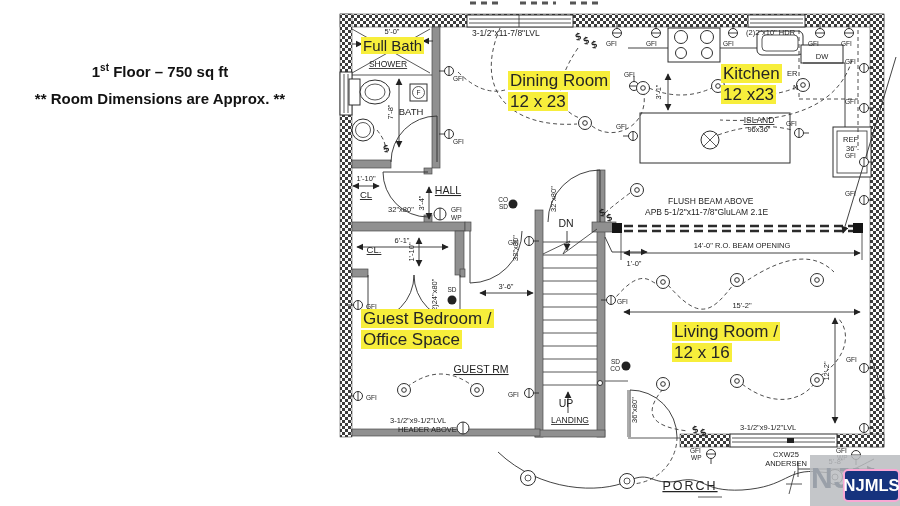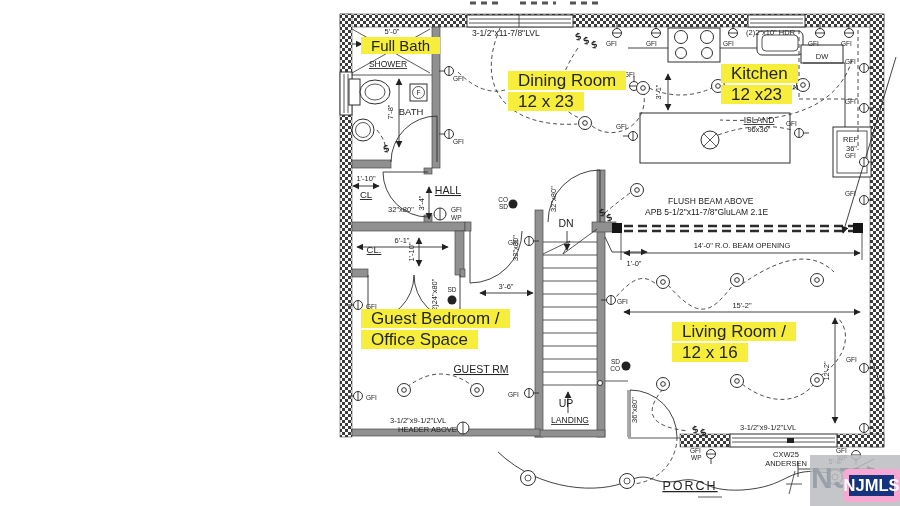--- a/index.html
+++ b/index.html
@@ -14,30 +14,30 @@
   .dash{stroke:#3a3a3a;stroke-width:.9;fill:none;stroke-dasharray:4 3}
   .fix{stroke:#2e2e2e;stroke-width:1;fill:#fff}
   .iw{fill:#909090;stroke:#4a4a4a;stroke-width:.7}
   .sw{font-size:10px;font-style:italic;font-weight:bold}
   .note{position:absolute;left:28px;top:62px;width:264px;text-align:center;
         color:#121212;font-size:15px;font-weight:600;}
   .note .l1{margin-bottom:10px;}
   .note sup{font-size:10px;}
   .ylabel{position:absolute;font-size:17px;color:#252525;line-height:1.22;}
   .ylabel div{line-height:1.0;margin-bottom:2px;}
-  .ylabel span{background:var(--hl,#f7ee3b);padding:1px 10px;display:inline-block;}
+  .ylabel span{background:var(--hl,#f7ee3b);padding:1px 2px;display:inline-block;}
   .fb{font-size:15px;}
   .wm-ghost{position:absolute;left:810px;top:455px;width:90px;height:51px;
             background:rgba(186,188,192,.85);overflow:hidden;}
   .wm-ghost-text{position:absolute;left:1px;top:6px;font-weight:bold;font-size:30px;
                  color:#9aa0a9;letter-spacing:1px;}
   .wm-badge{position:absolute;left:843px;top:469px;width:57px;height:33px;
             background:var(--logo,#16337e);color:#fff;font-weight:bold;font-size:16.5px;
             display:flex;align-items:center;justify-content:center;border-radius:5px;
-            border:6px solid #f9a8d4;box-sizing:border-box;}
+            border:2px solid #f9a8d4;box-sizing:border-box;}
 </style>
 </head>
 <body>
 
 <div id="stage">
 
 <svg id="plan-svg" width="900" height="506" viewBox="0 0 900 506">
   <defs>
     <pattern id="hatch" width="6" height="6" patternUnits="userSpaceOnUse">
       <rect width="6" height="6" fill="#ffffff"></rect>
@@ -395,20 +395,24 @@
     <text x="585" y="45" class="sw" transform="rotate(-25 585 45)">$</text>
     <text x="593" y="49" class="sw" transform="rotate(-25 593 49)">$</text>
     <text x="601" y="217" class="sw" transform="rotate(-25 601 217)">$</text>
     <text x="608" y="222" class="sw" transform="rotate(-25 608 222)">$</text>
     <text x="694" y="434" class="sw" transform="rotate(-25 694 434)">$</text>
     <text x="702" y="437" class="sw" transform="rotate(-25 702 437)">$</text>
     <text x="385" y="153" class="sw" transform="rotate(-25 385 153)">$</text>
   </g>
 </svg>
 
+<div class="note">
+  <div class="l1"><span>1</span><sup>st</sup><span> Floor – 750 sq ft</span></div>
+  <div>** Room Dimensions are Approx. **</div>
+</div>
 
 <div class="ylabel fb" style="left:361px;top:37px">
   <div><span>Full Bath</span></div>
 </div>
 <div class="ylabel" style="left:508px;top:71px">
   <div><span>Dining Room</span></div>
   <div><span>12 x 23</span></div>
 </div>
 <div class="ylabel" style="left:721px;top:64px">
   <div><span>Kitchen</span></div>

